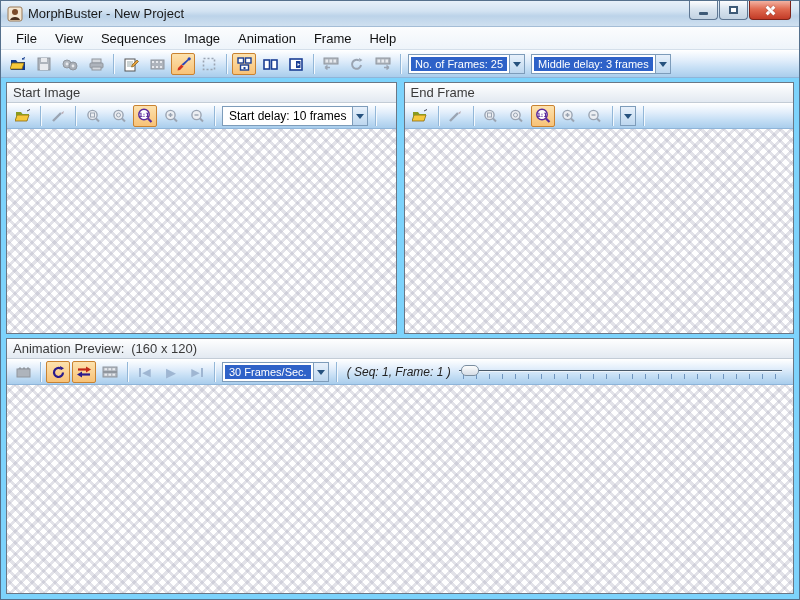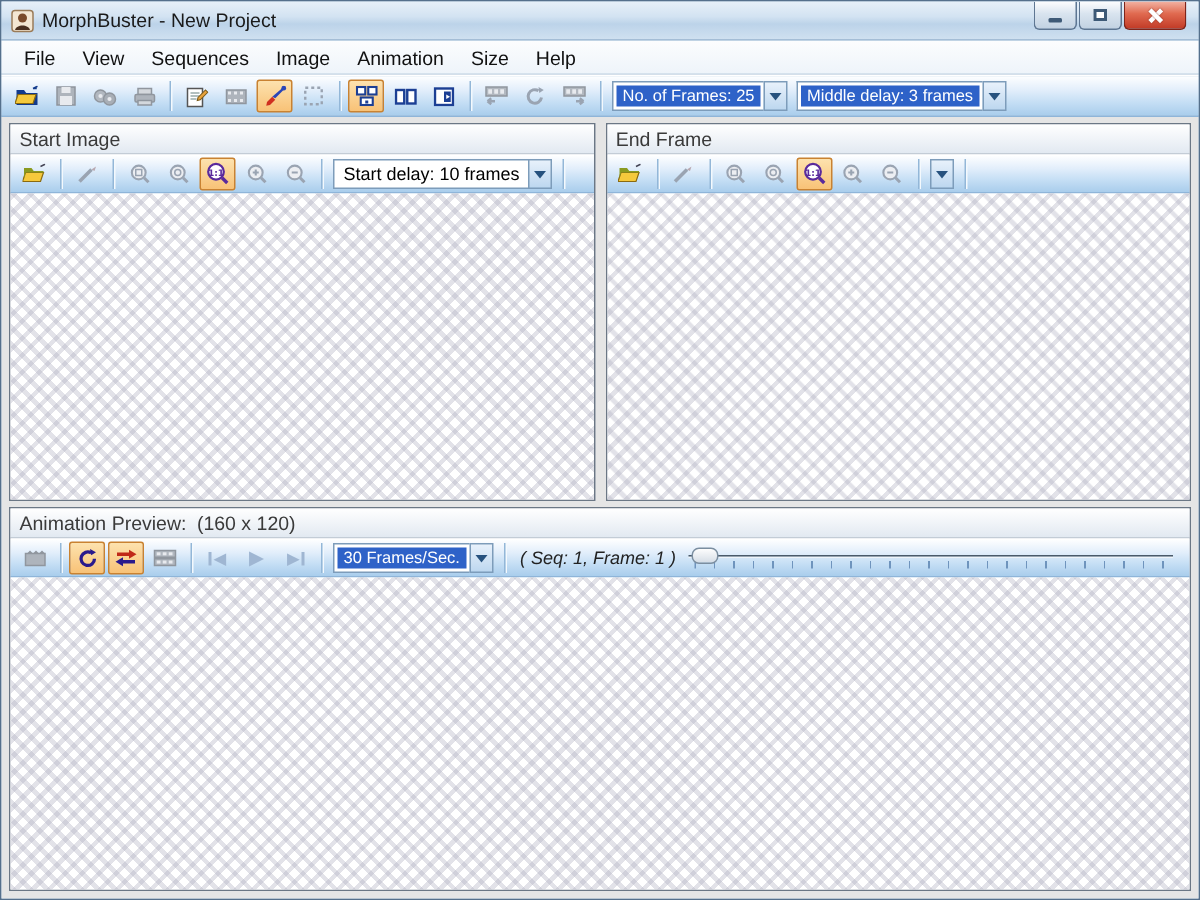--- a/index.html
+++ b/index.html
@@ -86,21 +86,21 @@
   .combo .field .sel { background:#2e62c8; color:#fff; padding:1px 4px; }
   .combo .field .plain { padding:1px 4px; font-size:12px; }
   .combo .arrow {
     width:16px; height:20px; border:1px solid #7d9cba;
     background:linear-gradient(180deg,#e8f1fb,#bdd7ef);
     display:flex; align-items:center; justify-content:center;
   }
   .combo .arrow:after { content:""; border:4px solid transparent; border-top:5px solid #27527e; margin-top:5px;}
 
   
-  .client { flex:1 1 auto; background:#e5e5e5; padding:4px 5px 5px 5px; display:flex; flex-direction:column; overflow:hidden;}
+  .client { flex:1 1 auto; background:#7dd3fc; padding:4px 5px 5px 5px; display:flex; flex-direction:column; overflow:hidden;}
   .panels-row { display:flex; flex:0 0 252px; margin-bottom:4px; }
   .panel { border:1px solid #6b7785; background:#fff; display:flex; flex-direction:column; }
   .panel.half { flex:1 1 50%; }
   .panel.half + .panel.half { margin-left:7px; }
   .panel-header {
     flex:0 0 20px; background:linear-gradient(180deg,#ffffff,#e2e9f1);
     border-bottom:1px solid #c3ccd6;
     display:flex; align-items:center; padding:0 6px;
     font-size:13px; color:#3a3a3a;
   }
@@ -155,21 +155,21 @@
         </div>
     </div>
   </div>
 
   <div class="menubar">
     <span class="menu-item">File</span>
     <span class="menu-item">View</span>
     <span class="menu-item">Sequences</span>
     <span class="menu-item">Image</span>
     <span class="menu-item">Animation</span>
-    <span class="menu-item">Size</span>
+    <span class="menu-item">Frame</span>
     <span class="menu-item">Help</span>
   </div>
 
   <div class="toolbar main-toolbar">
     <div class="tb-btn">
       <svg width="17" height="14" viewBox="0 0 17 14">
         <path d="M1 3h5l1.5 2H15v8H1z" fill="#123a8c"></path>
         <path d="M2 6h12l-2 6H0z" fill="#f5c93c" stroke="#8a6a10" stroke-width="0.8"></path>
         <path d="M12 2l3-1.5M12 2l2.5 0" stroke="#123a8c" stroke-width="1"></path>
       </svg>

